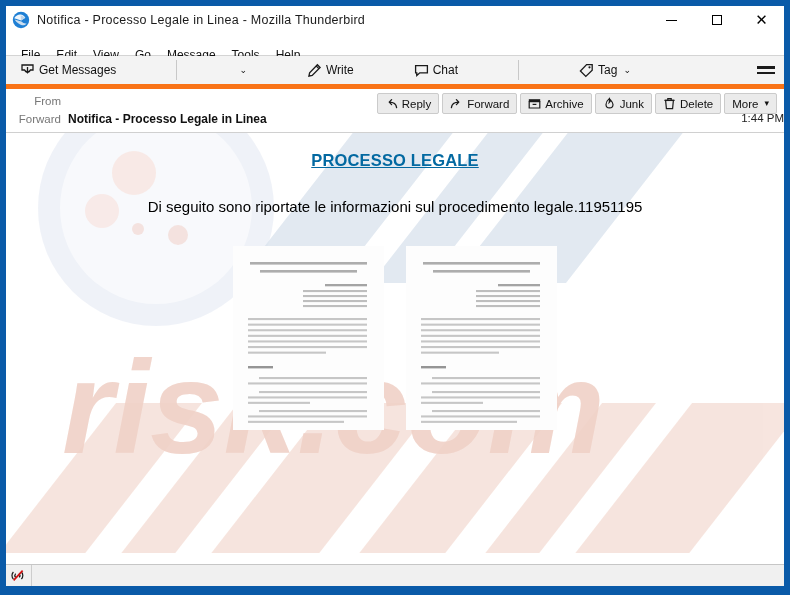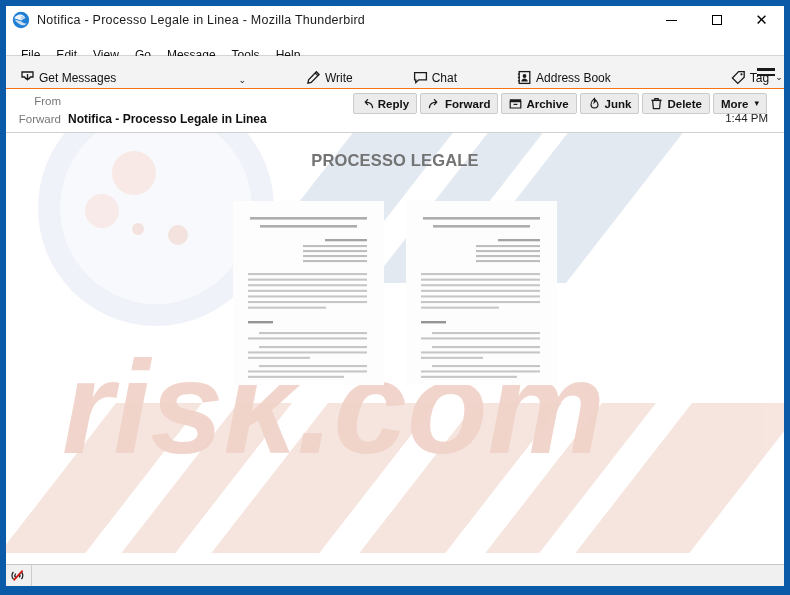--- a/index.html
+++ b/index.html
@@ -91,23 +91,23 @@
     white-space: nowrap;
     margin-top: 20px;
   }
   .menu-item u { text-decoration: underline; }
 
   
   .toolbar {
     height: 33px;
     background: #f3f3f3;
     display: flex;
-    align-items: flex-end;
-    flex: 0 0 auto;
-    border-bottom: 1px solid #f97316;
+    align-items: center;
+    flex: 0 0 auto;
+    border-bottom: 5px solid #f97316;
     padding-left: 8px;
     position: relative;
     gap: 48px;
   }
   .tbar-btn {
     display: flex;
     align-items: center;
     gap: 4px;
     padding: 3px 6px;
     font-size: 12px;
@@ -142,24 +142,23 @@
   
   .msg-header {
     background: #ffffff;
     flex: 0 0 auto;
     padding: 5px 0 4px 0;
     position: relative;
     border-bottom: 1px solid #d0d0d0;
   }
   .hdr-actions {
     position: absolute;
-    right: 17px; top: 4px;
+    right: 7px; top: 4px;
     display: flex;
     gap: 3px;
-    font-weight: bold;
   }
   .act-btn {
     background: #ebebeb;
     border: 1px solid #cbcbcb;
     border-radius: 2px;
     padding: 2px 7px;
     font-size: 11.5px;
     color: #111;
     display: flex;
     align-items: center;
@@ -185,21 +184,21 @@
   .hdr-value {
     font-size: 11.5px;
     color: #111;
   }
   .hdr-value.subject {
     font-weight: bold;
     font-size: 12px;
   }
   .hdr-time {
     position: absolute;
-    right: 16px;
+    right: 0;
     font-size: 11.5px;
     color: #222;
   }
 
   
   .msg-body {
     flex: 1 1 auto;
     background: #ffffff;
     position: relative;
     overflow: hidden;
@@ -212,21 +211,22 @@
   }
   .body-content {
     position: relative;
     z-index: 2;
     padding-top: 18px;
     text-align: center;
   }
   .doc-title {
     font-size: 16.5px;
     font-weight: bold;
-    color: #737373;
+    color: #0369a1;
+    text-decoration: underline;
     letter-spacing: 0.01em;
     display: inline-block;
   }
   .doc-para {
     font-size: 15px;
     color: #000;
     margin-top: 28px;
   }
   .doc-images {
     margin-top: 31px;
@@ -329,31 +329,20 @@
         </span>
         <span>Write</span>
       </div>
       <div class="tbar-btn">
         <span>
           <svg width="15" height="15" viewBox="0 0 15 15">
             <path d="M1.6 2.6 h11.8 v7.2 h-7.6 l-3 2.7 v-2.7 h-1.2 z" fill="none" stroke="#1a1a1a" stroke-width="1.3"></path>
           </svg>
         </span>
         <span>Chat</span>
-      </div>
-      <div class="tbar-btn">
-        <span>
-          <svg width="15" height="15" viewBox="0 0 15 15">
-            <rect x="2.2" y="1.6" width="10.6" height="11.8" fill="none" stroke="#1a1a1a" stroke-width="1.3"></rect>
-            <circle cx="7.5" cy="6" r="1.9" fill="#1a1a1a"></circle>
-            <path d="M4.2 11.4 c0.5 -2.2 1.9 -3 3.3 -3 s2.8 0.8 3.3 3 z" fill="#1a1a1a"></path>
-            <path d="M0.9 4.2 h1.6 M0.9 7.5 h1.6 M0.9 10.8 h1.6" stroke="#1a1a1a" stroke-width="1.3"></path>
-          </svg>
-        </span>
-        <span>Address Book</span>
       </div>
       <div class="tbar-sep"></div>
       <div class="tbar-btn">
         <span>
           <svg width="15" height="15" viewBox="0 0 15 15">
             <path d="M7.6 1.6 H13.2 V7.2 L6.8 13.4 L1.4 8 Z" fill="none" stroke="#1a1a1a" stroke-width="1.3"></path>
             <circle cx="10.5" cy="4.3" r="1.1" fill="#1a1a1a"></circle>
           </svg>
         </span>
         <span>Tag</span>
@@ -465,20 +454,21 @@
           </g>
         </svg>
       </div>
 
       <div class="body-content">
 
         <div>
           <span class="doc-title">PROCESSO LEGALE</span>
         </div>
 
+        <div class="doc-para">Di seguito sono riportate le informazioni sul procedimento legale.11951195</div>
 
         <div class="doc-images">
 
           <div class="doc-scan">
             <svg width="151" height="184" viewBox="0 0 151 184">
               <rect width="151" height="184" fill="#fdfdfd"></rect>
               <g fill="#8d8d8d">
                 <rect x="17" y="16" width="117" height="2.6" opacity="0.72"></rect>
                 <rect x="27" y="24" width="97" height="2.6" opacity="0.72"></rect>
               </g>

